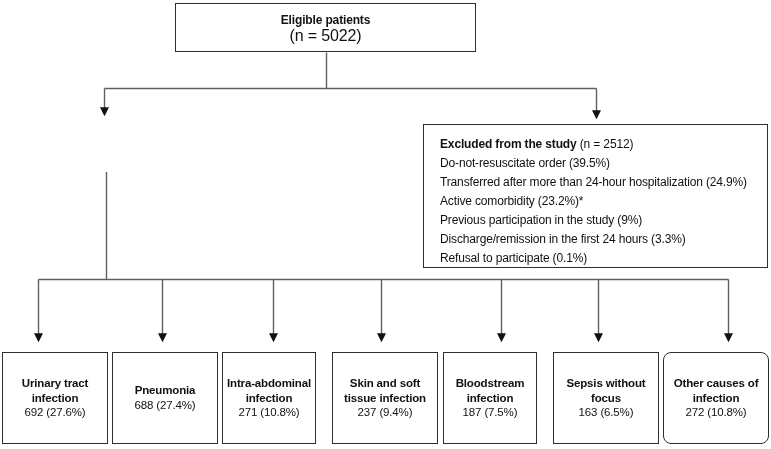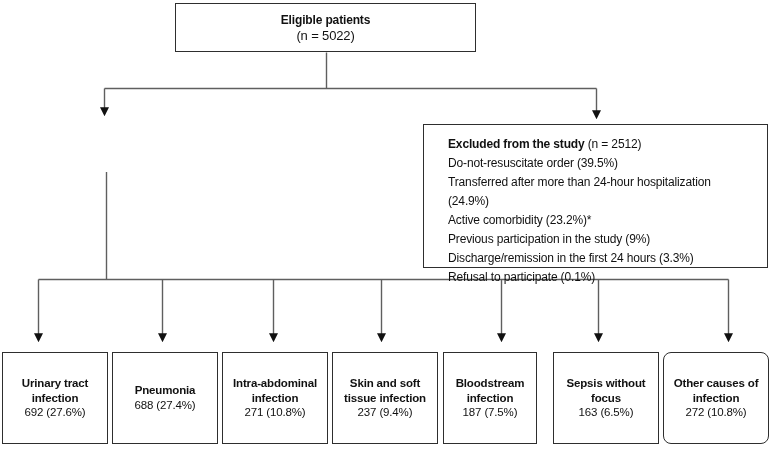--- a/index.html
+++ b/index.html
@@ -27,23 +27,23 @@
     z-index: 1;
   }
   .center-box {
     display: flex;
     flex-direction: column;
     align-items: center;
     justify-content: center;
     text-align: center;
   }
   .box-title { font-weight: bold; font-size: 12px; line-height: 15px; }
-  .box-sub   { font-size: 13px; line-height: 15px; }
+  .box-sub   { font-size: 16px; line-height: 15px; }
   #excluded-box {
-    padding: 10px 24px;
+    padding: 10px 16px;
     font-size: 12px;
     line-height: 19px;
     text-align: left;
   }
   #excluded-box .ex-title { font-weight: bold; }
   .obox {
     top: 352px;
     height: 92px;
     padding: 0 3px;
   }
@@ -99,21 +99,21 @@
   <div class="nodebox center-box obox" style="left:2px; width:106px;">
     <div class="box-title">Urinary tract infection</div>
     <div class="box-sub">692 (27.6%)</div>
   </div>
 
   <div class="nodebox center-box obox" style="left:112px; width:106px;text-align:right;">
     <div class="box-title">Pneumonia</div>
     <div class="box-sub">688 (27.4%)</div>
   </div>
 
-  <div class="nodebox center-box obox" style="left:222px; width:106px;">
+  <div class="nodebox center-box obox" style="left:222px; width:94px;">
     <div class="box-title">Intra-abdominal infection</div>
     <div class="box-sub">271 (10.8%)</div>
   </div>
 
   <div class="nodebox center-box obox" style="left:332px; width:106px;">
     <div class="box-title">Skin and soft tissue infection</div>
     <div class="box-sub">237 (9.4%)</div>
   </div>
 
   <div class="nodebox center-box obox" style="left:443px; width:94px;">

